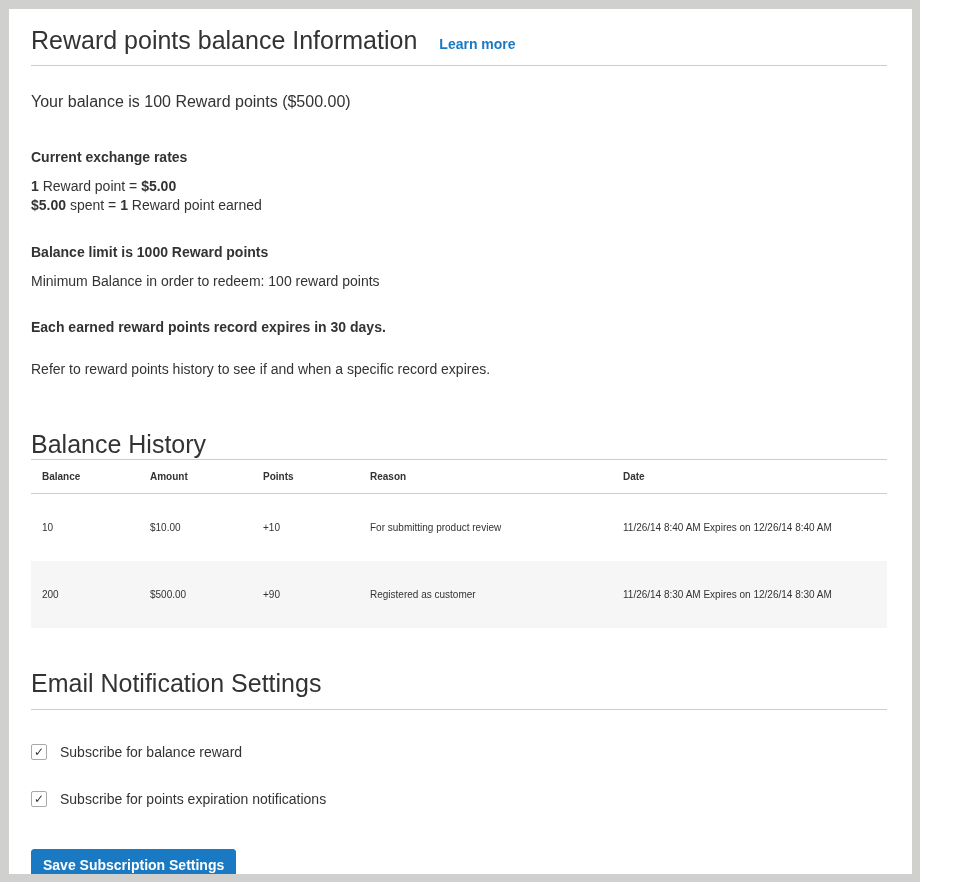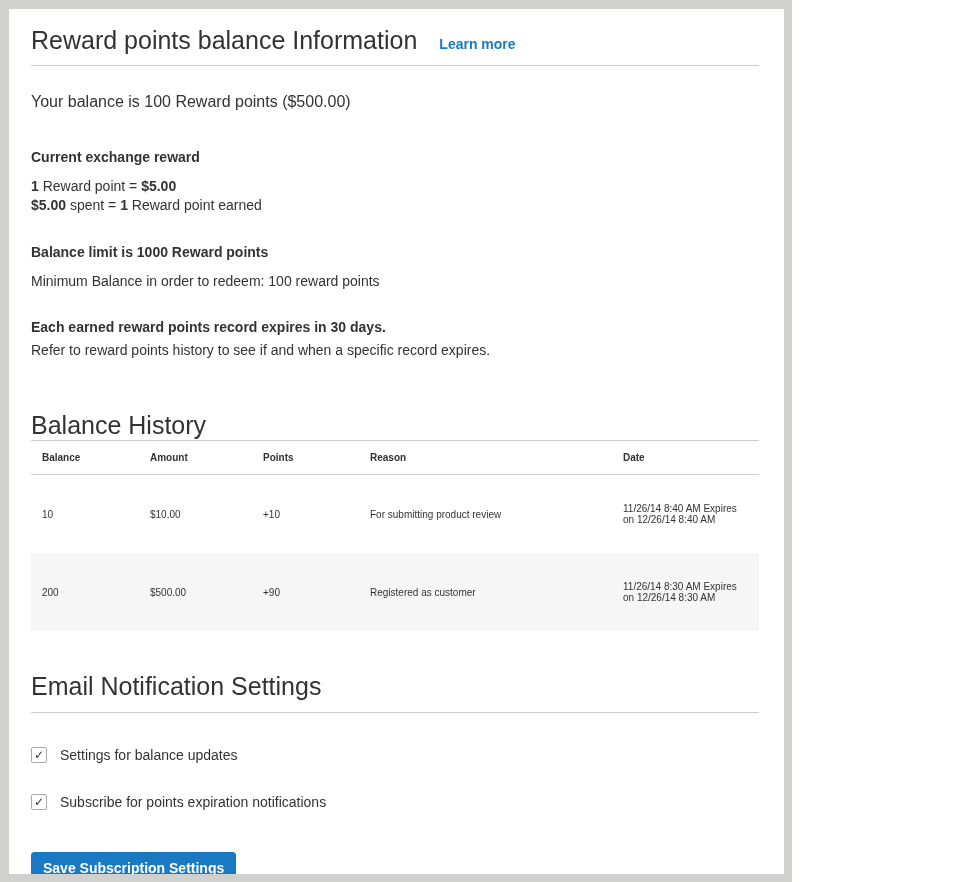--- a/index.html
+++ b/index.html
@@ -13,21 +13,21 @@
     --button-text: #ffffff;
   }
   * { box-sizing: border-box; }
   html, body { margin: 0; padding: 0; }
   body {
     font-family: "Liberation Sans", "DejaVu Sans", sans-serif;
     color: var(--text);
     font-size: 14px;
   }
   .page {
-    width: 792px;
+    width: 920px;
     height: 882px;
     background: var(--page-bg);
     padding: 9px 8px 8px 9px;
   }
   .card {
     background: #ffffff;
     width: 100%;
     height: 100%;
     padding: 16px 25px 28px 22px;
     overflow: hidden;
@@ -81,21 +81,21 @@
     line-height: 19px;
   }
   .mt-limit { margin-top: 28px; }
   .plain-line {
     margin: 0;
     font-size: 14px;
     line-height: 18px;
   }
   .mt-min { margin-top: 11px; }
   .mt-expiry { margin-top: 28px; }
-  .mt-refer { margin-top: 5px; }
+  .mt-refer { margin-top: 24px; }
   .mt-history { margin-top: 51px; }
   table.history {
     width: 100%;
     border-collapse: collapse;
     margin-top: 0;
     font-size: 10px;
   }
   table.history th {
     text-align: left;
     font-weight: 700;
@@ -158,21 +158,21 @@
   <div class="card">
 
     <div class="title-row">
       <h1>Reward points balance Information</h1>
       <a class="learn-more" href="#">Learn more</a>
     </div>
     <hr class="divider">
 
     <p class="summary">Your balance is 100 Reward points ($500.00)</p>
 
-    <p class="bold-line mt-exchange">Current exchange reward</p>
+    <p class="bold-line mt-exchange">Current exchange rates</p>
 
     <p class="rates"><span><b>1</b><span> Reward point = </span><b>$5.00</b></span><br><span><b>$5.00</b><span> spent = </span><b>1</b><span> Reward point earned</span></span></p>
 
     <p class="bold-line mt-limit">Balance limit is 1000 Reward points</p>
     <p class="plain-line mt-min">Minimum Balance in order to redeem: 100 reward points</p>
 
     <p class="bold-line mt-expiry">Each earned reward points record expires in 30 days.</p>
     <p class="plain-line mt-refer">Refer to reward points history to see if and when a specific record expires.</p>
 
     <h2 class="mt-history">Balance History</h2>
@@ -212,21 +212,21 @@
       </tbody>
     </table>
 
     <h2 class="mt-email">Email Notification Settings</h2>
     <hr class="divider divider-email">
 
     <div class="option mt-opt1">
       <span class="checkbox">
           <span>✓</span>
         </span>
-      <label>Settings for balance updates</label>
+      <label>Subscribe for balance reward</label>
     </div>
 
     <div class="option mt-opt2">
       <span class="checkbox">
           <span>✓</span>
         </span>
       <label>Subscribe for points expiration notifications</label>
     </div>
 
     <button class="save-btn">Save Subscription Settings</button>

